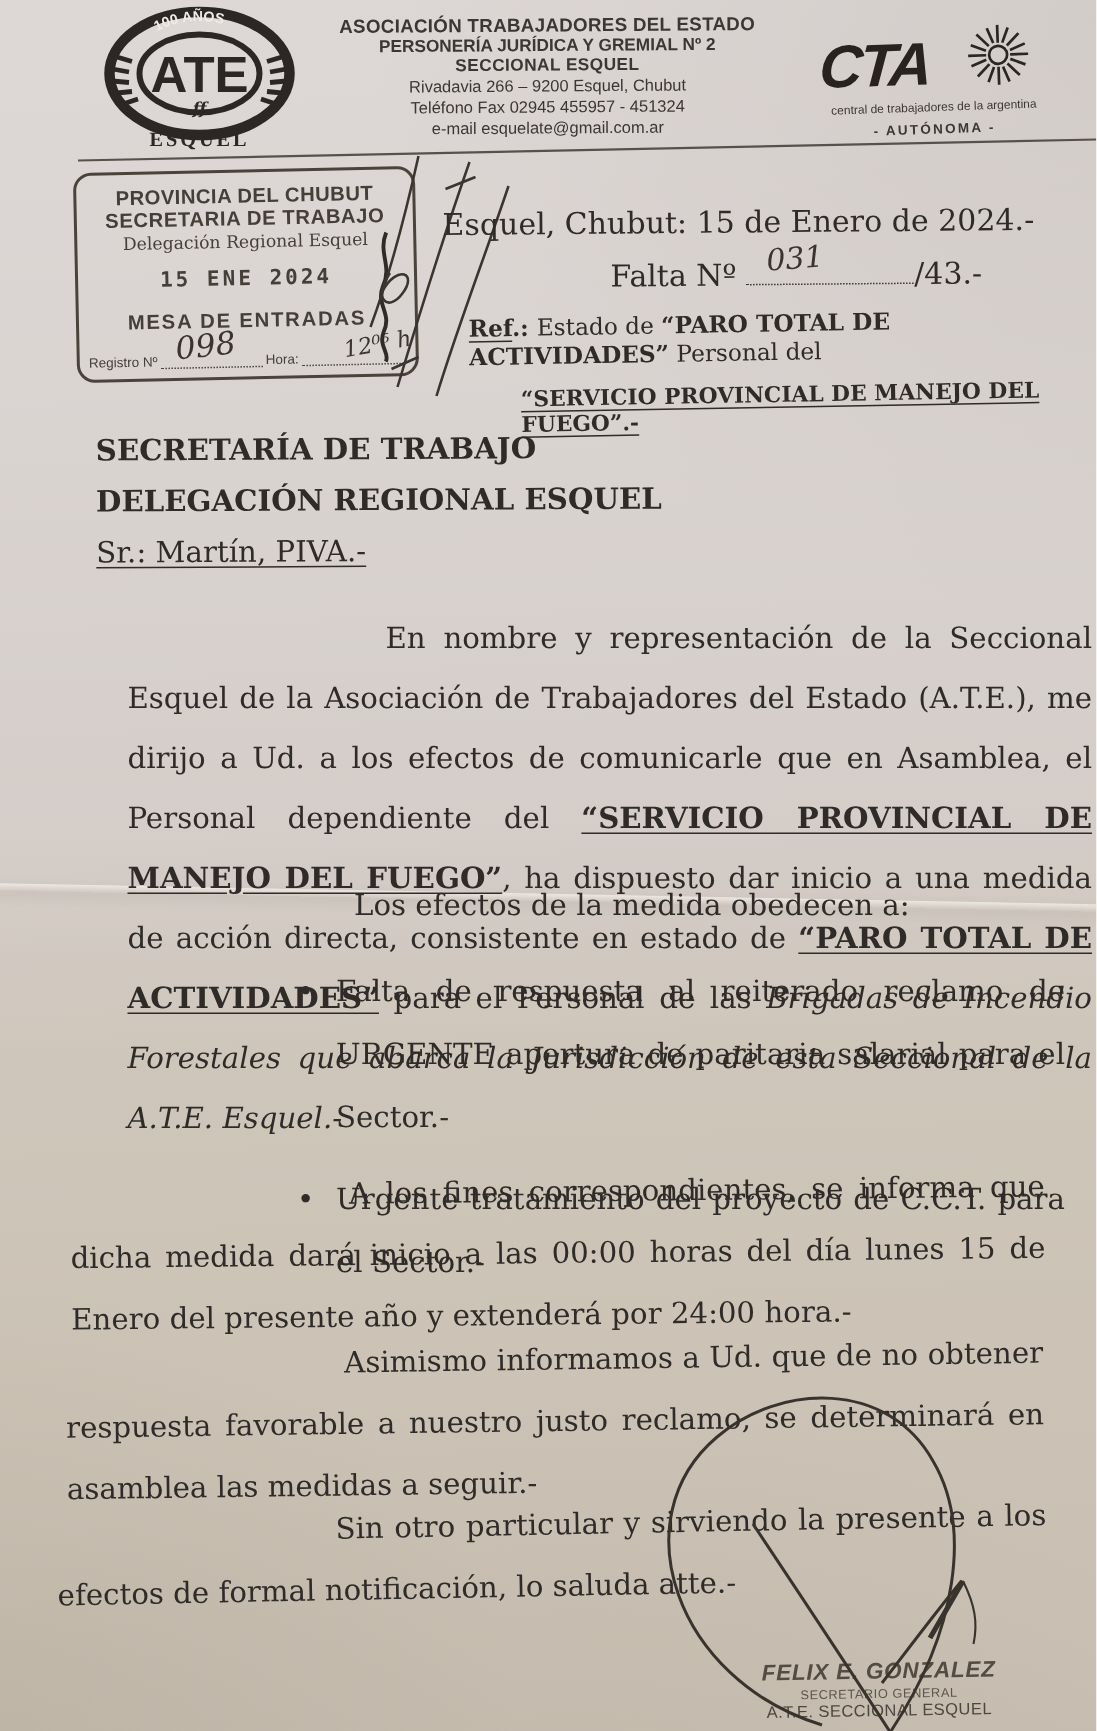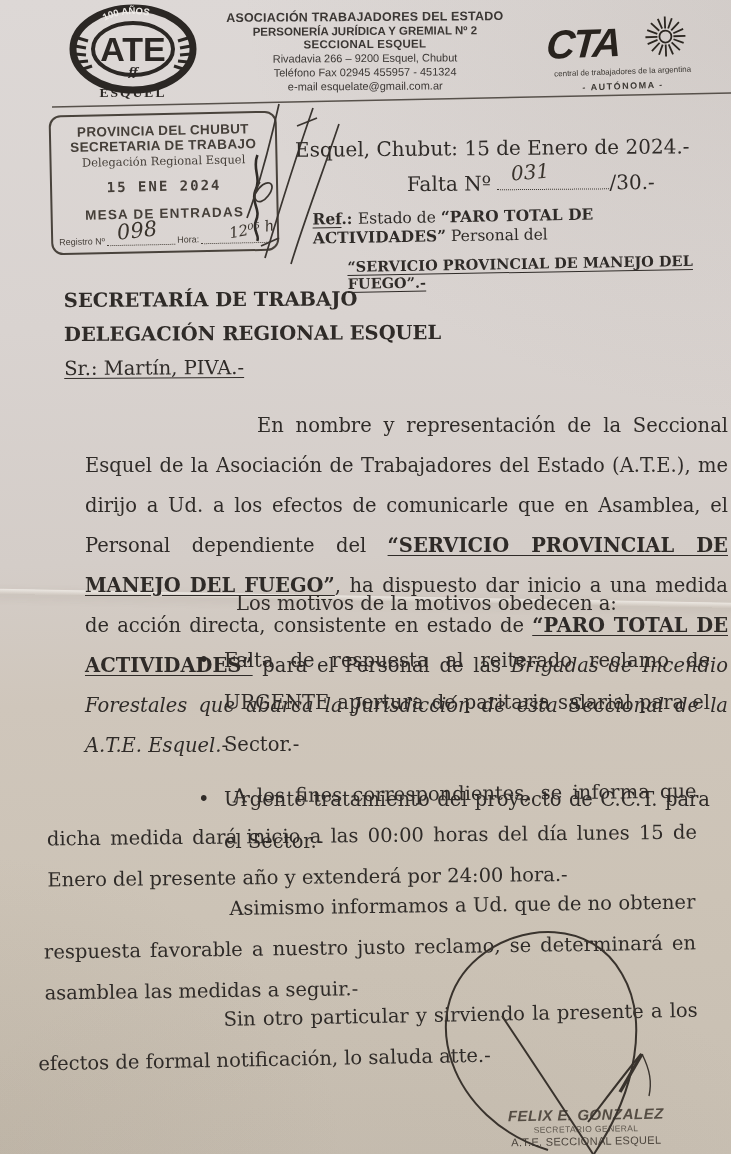--- a/index.html
+++ b/index.html
@@ -181,39 +181,39 @@
       <path d="M 62 30 L 82 22"></path>
       <path d="M 26 150 L 44 142"></path>
     </g>
   </svg>
 
   <div class="dateline">Esquel, Chubut: 15 de Enero de 2024.-</div>
   <div class="nota">
     <span>Falta Nº</span>
     <span class="dots">
       <span class="hand hw-nota">031</span>
-    </span><span>/30.-</span>
+    </span><span>/43.-</span>
   </div>
 
   <div class="refblock">
     <div class="r1">
       <span class="bu">Ref</span><span class="b">.: </span><span>Estado de </span><span class="b">“PARO TOTAL DE ACTIVIDADES”</span><span> Personal del</span>
     </div>
     <div class="r2 bu">“SERVICIO PROVINCIAL DE MANEJO DEL FUEGO”.-</div>
   </div>
 
   <div class="addressee">
     <div class="a1">SECRETARÍA DE TRABAJO</div>
     <div class="a2">DELEGACIÓN REGIONAL ESQUEL</div>
     <div class="a3">Sr.: Martín, PIVA.-</div>
   </div>
 
   <p class="para p1"><span>En nombre y representación de la Seccional Esquel de la Asociación de Trabajadores del Estado (A.T.E.), me dirijo a Ud. a los efectos de comunicarle que en Asamblea, el Personal dependiente del </span><span class="bu">“SERVICIO PROVINCIAL DE MANEJO DEL FUEGO”</span><span>, ha dispuesto dar inicio a una medida de acción directa, consistente en estado de </span><span class="bu">“PARO TOTAL DE ACTIVIDADES”</span><span> para el Personal de las </span><span class="seg-it">Brigadas de Incendio Forestales que abarca la Jurisdicción de esta Seccional de la A.T.E. Esquel.-</span></p>
 
-  <div class="motives">Los motivos de la motivos obedecen a:</div>
+  <div class="motives">Los efectos de la medida obedecen a:</div>
 
   <ul class="bullets">
     <li>Falta de respuesta al reiterado reclamo de URGENTE apertura de paritaria salarial para el Sector.-</li>
     <li>Urgente tratamiento del proyecto de C.C.T. para el Sector.-</li>
   </ul>
 
   <p class="para p3">A los fines correspondientes, se informa que dicha medida dará inicio a las 00:00 horas del día lunes 15 de Enero del presente año y extenderá por 24:00 hora.-</p>
   <p class="para p4">Asimismo informamos a Ud. que de no obtener respuesta favorable a nuestro justo reclamo, se determinará en asamblea las medidas a seguir.-</p>
   <p class="para p5">Sin otro particular y sirviendo la presente a los efectos de formal notificación, lo saluda atte.-</p>
 

